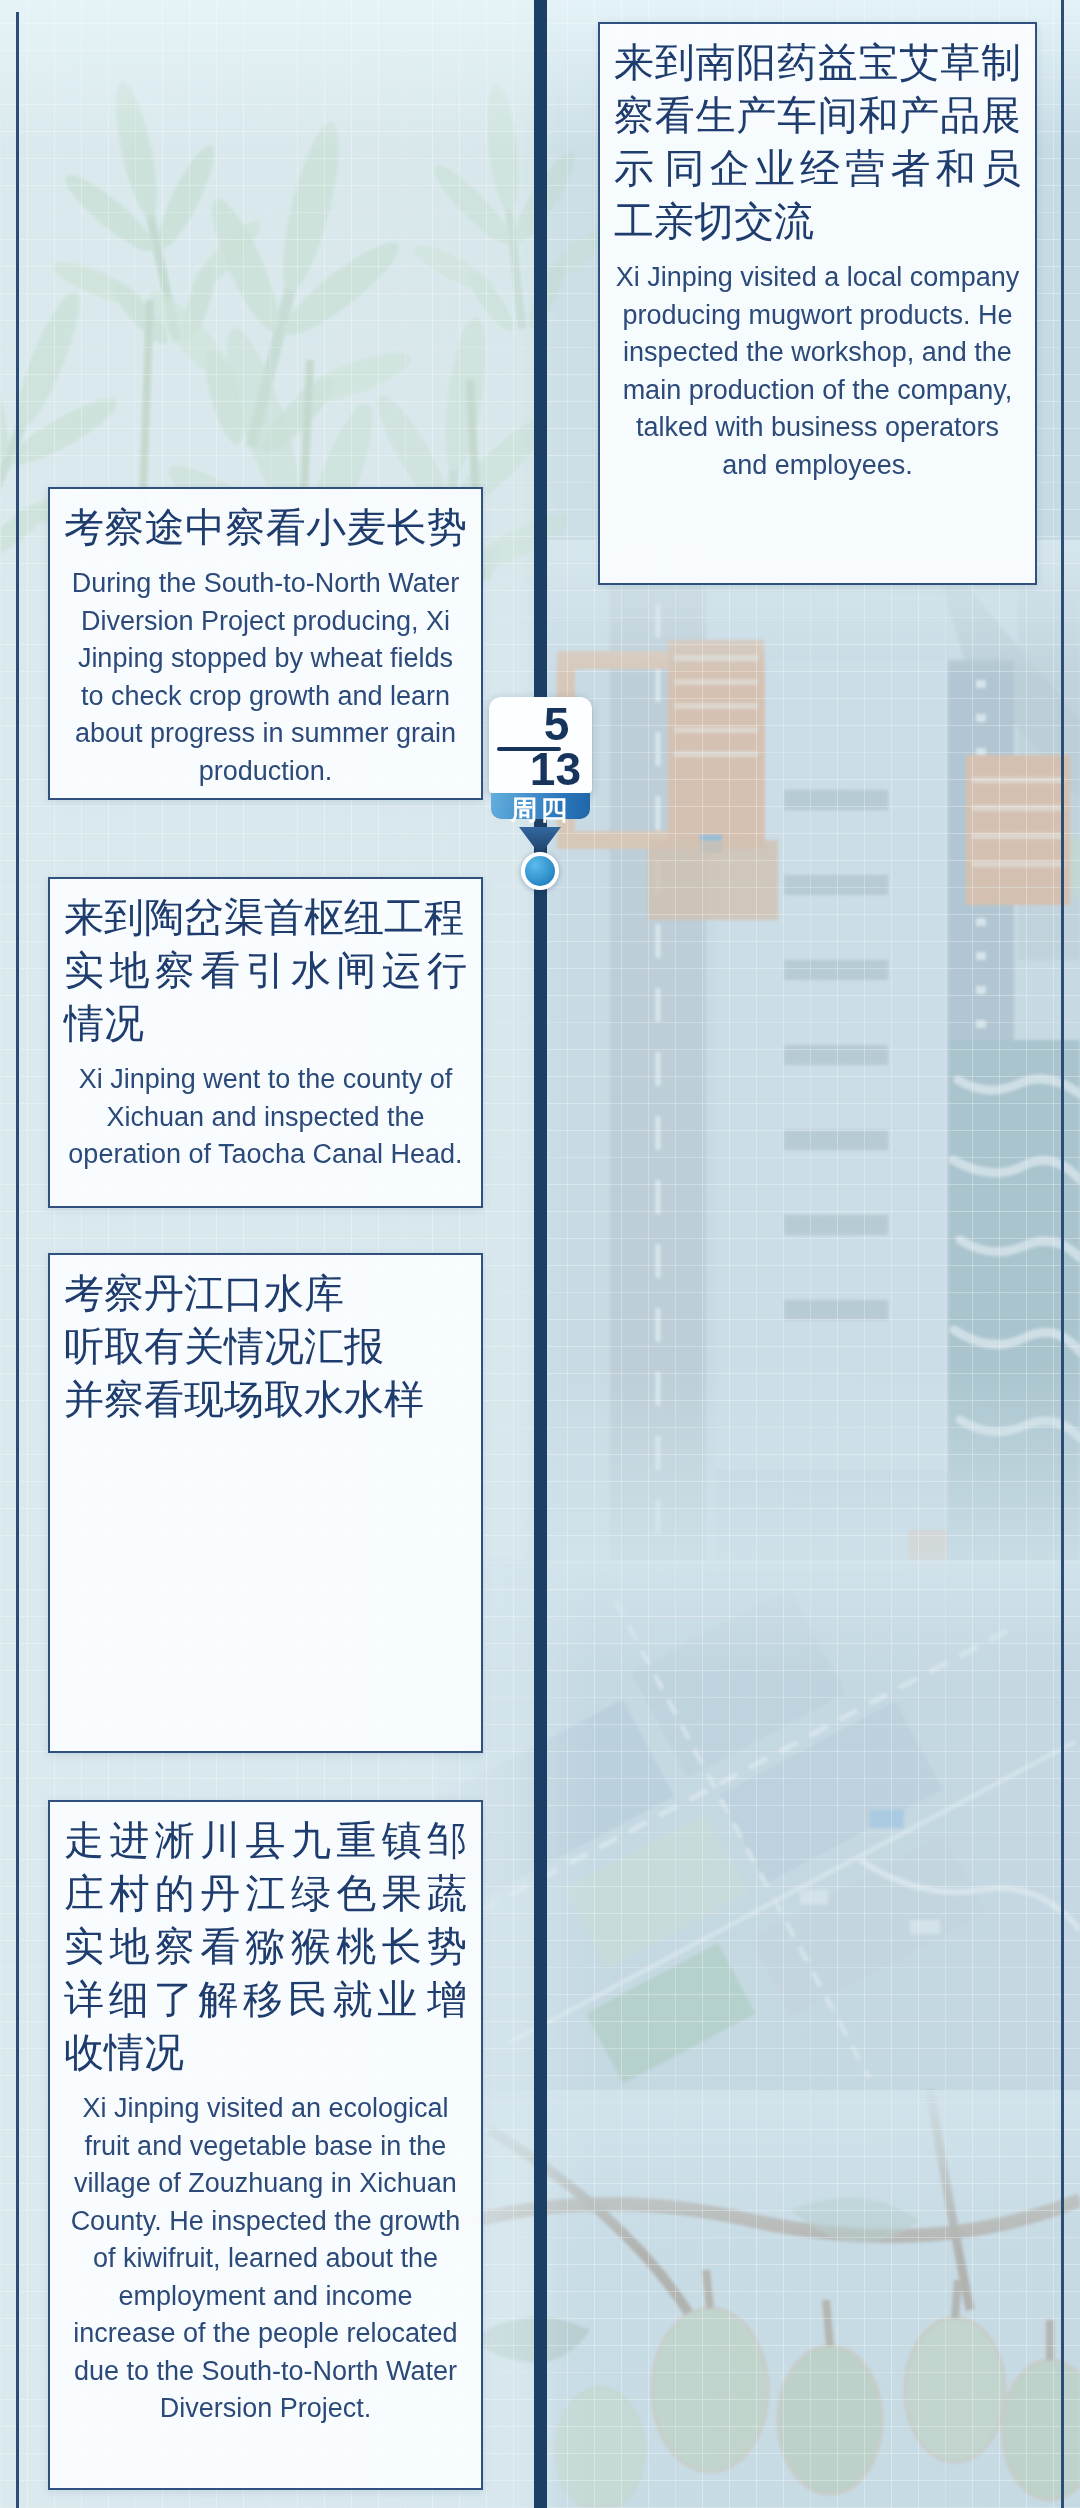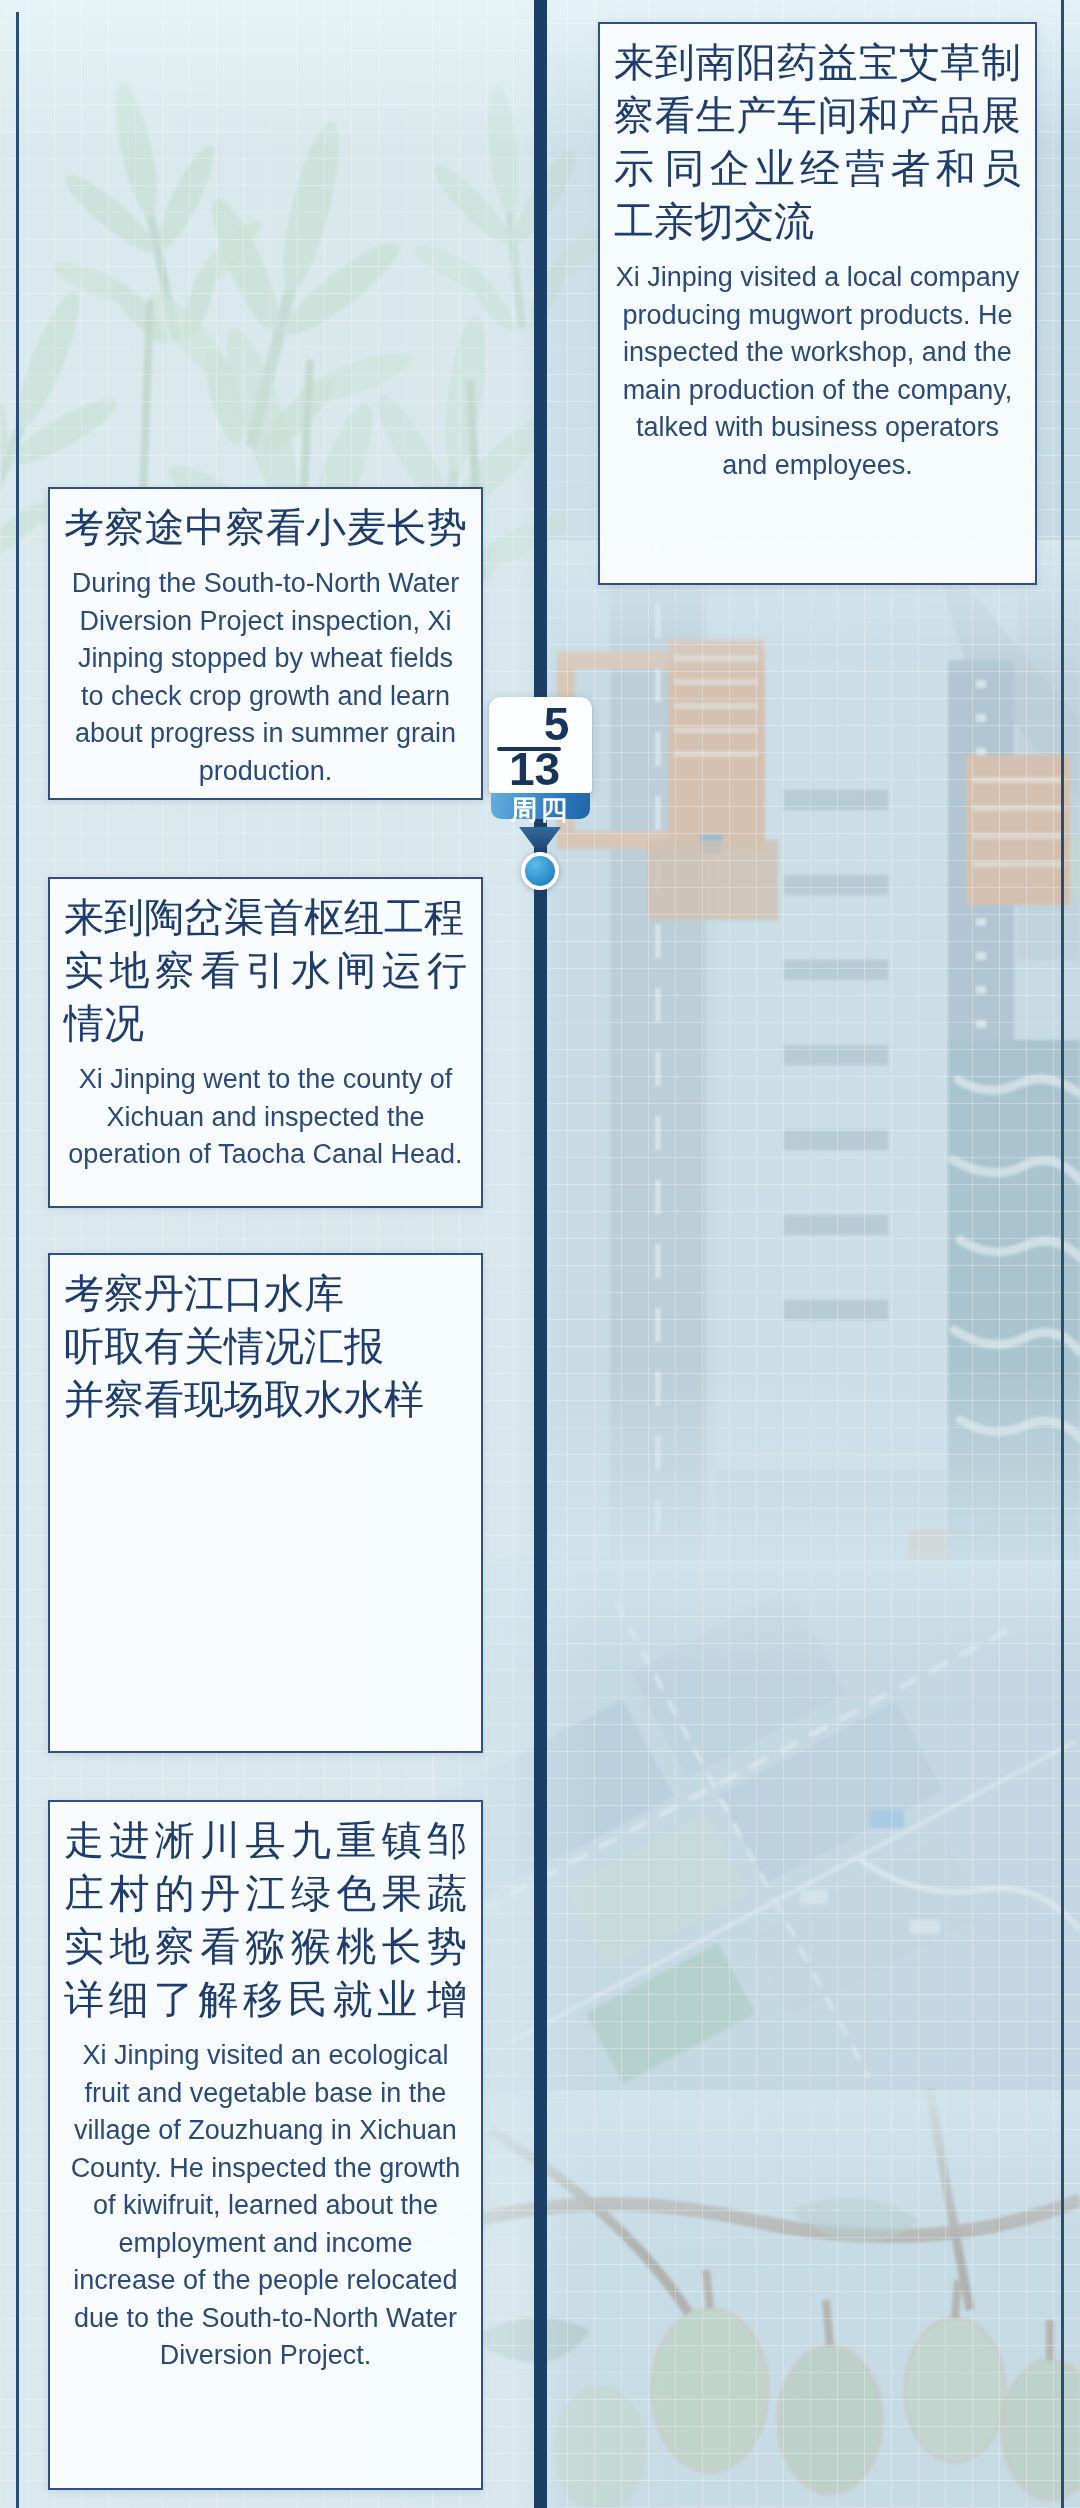--- a/index.html
+++ b/index.html
@@ -40,21 +40,21 @@
   .edge-right{left:1061px;top:0;height:2508px;}
   .tband{position:absolute;left:534px;top:0;width:13px;height:2508px;background:#1c3f66;}
 
   .date-group{position:absolute;left:489px;top:697px;width:103px;height:164px;}
   .date-box{position:absolute;left:0;top:0;width:103px;height:96px;background:#fdfeff;
             border-radius:12px 12px 4px 4px;box-shadow:0 2px 8px rgba(25,55,95,.28);}
   .d-month{position:absolute;top:1px;left:32px;width:71px;height:50px;line-height:52px;
            text-align:center;font-size:46px;font-weight:bold;color:#17345c;}
   .d-bar{position:absolute;top:50px;left:8px;width:64px;height:4px;background:#17345c;border-radius:2px;}
   .d-day{position:absolute;top:47px;left:20px;width:72px;height:48px;line-height:50px;
-         text-align:left;font-size:46px;font-weight:bold;color:#17345c;}
+         text-align:right;font-size:46px;font-weight:bold;color:#17345c;}
   .ribbon{position:absolute;left:2px;top:96px;width:99px;height:26px;line-height:34px;
           text-align:center;background:linear-gradient(100deg,#63aedd,#2b76bb 70%,#1f66a8);
           border-radius:0 0 10px 10px;color:#ffffff;font-size:27px;font-weight:bold;letter-spacing:3px;}
   .tri{position:absolute;left:30px;top:130px;width:42px;height:28px;
        background:linear-gradient(#33699f,#1c3f66);clip-path:polygon(0 0,100% 0,50% 100%);}
   .t-dot{position:absolute;left:521px;top:852px;width:30px;height:30px;border-radius:50%;
          border:4px solid #ffffff;background:radial-gradient(circle at 35% 30%,#5cbcec,#1172b4);
          box-shadow:0 1px 5px rgba(20,50,90,.35);}
 
   
@@ -254,21 +254,21 @@
           <span>途</span>
           <span>中</span>
           <span>察</span>
           <span>看</span>
           <span>小</span>
           <span>麦</span>
           <span>长</span>
           <span>势</span>
         </div>
       </div>
-    <p class="body-en">During the South-to-North Water Diversion Project inspection, Xi Jinping stopped by wheat fields to check crop growth and learn about progress in summer grain production.</p>
+    <p class="body-en">During the South-to-North Water Diversion Project producing, Xi Jinping stopped by wheat fields to check crop growth and learn about progress in summer grain production.</p>
   </article>
 
   <article class="card card-taocha">
     <div class="ttl">
         <div class="tl">来到陶岔渠首枢纽工程</div>
         <div class="tl j">
           <span>实</span>
           <span>地</span>
           <span>察</span>
           <span>看</span>
@@ -331,17 +331,18 @@
           <span>细</span>
           <span>了</span>
           <span>解</span>
           <span>移</span>
           <span>民</span>
           <span>就</span>
           <span>业</span>
           <span> </span>
           <span>增</span>
         </div>
+        <div class="tl">收情况</div>
       </div>
     <p class="body-en">Xi Jinping visited an ecological fruit and vegetable base in the village of Zouzhuang in Xichuan County. He inspected the growth of kiwifruit, learned about the employment and income increase of the people relocated due to the South-to-North Water Diversion Project.</p>
   </article>
 
 </div>
 
 </body></html>

